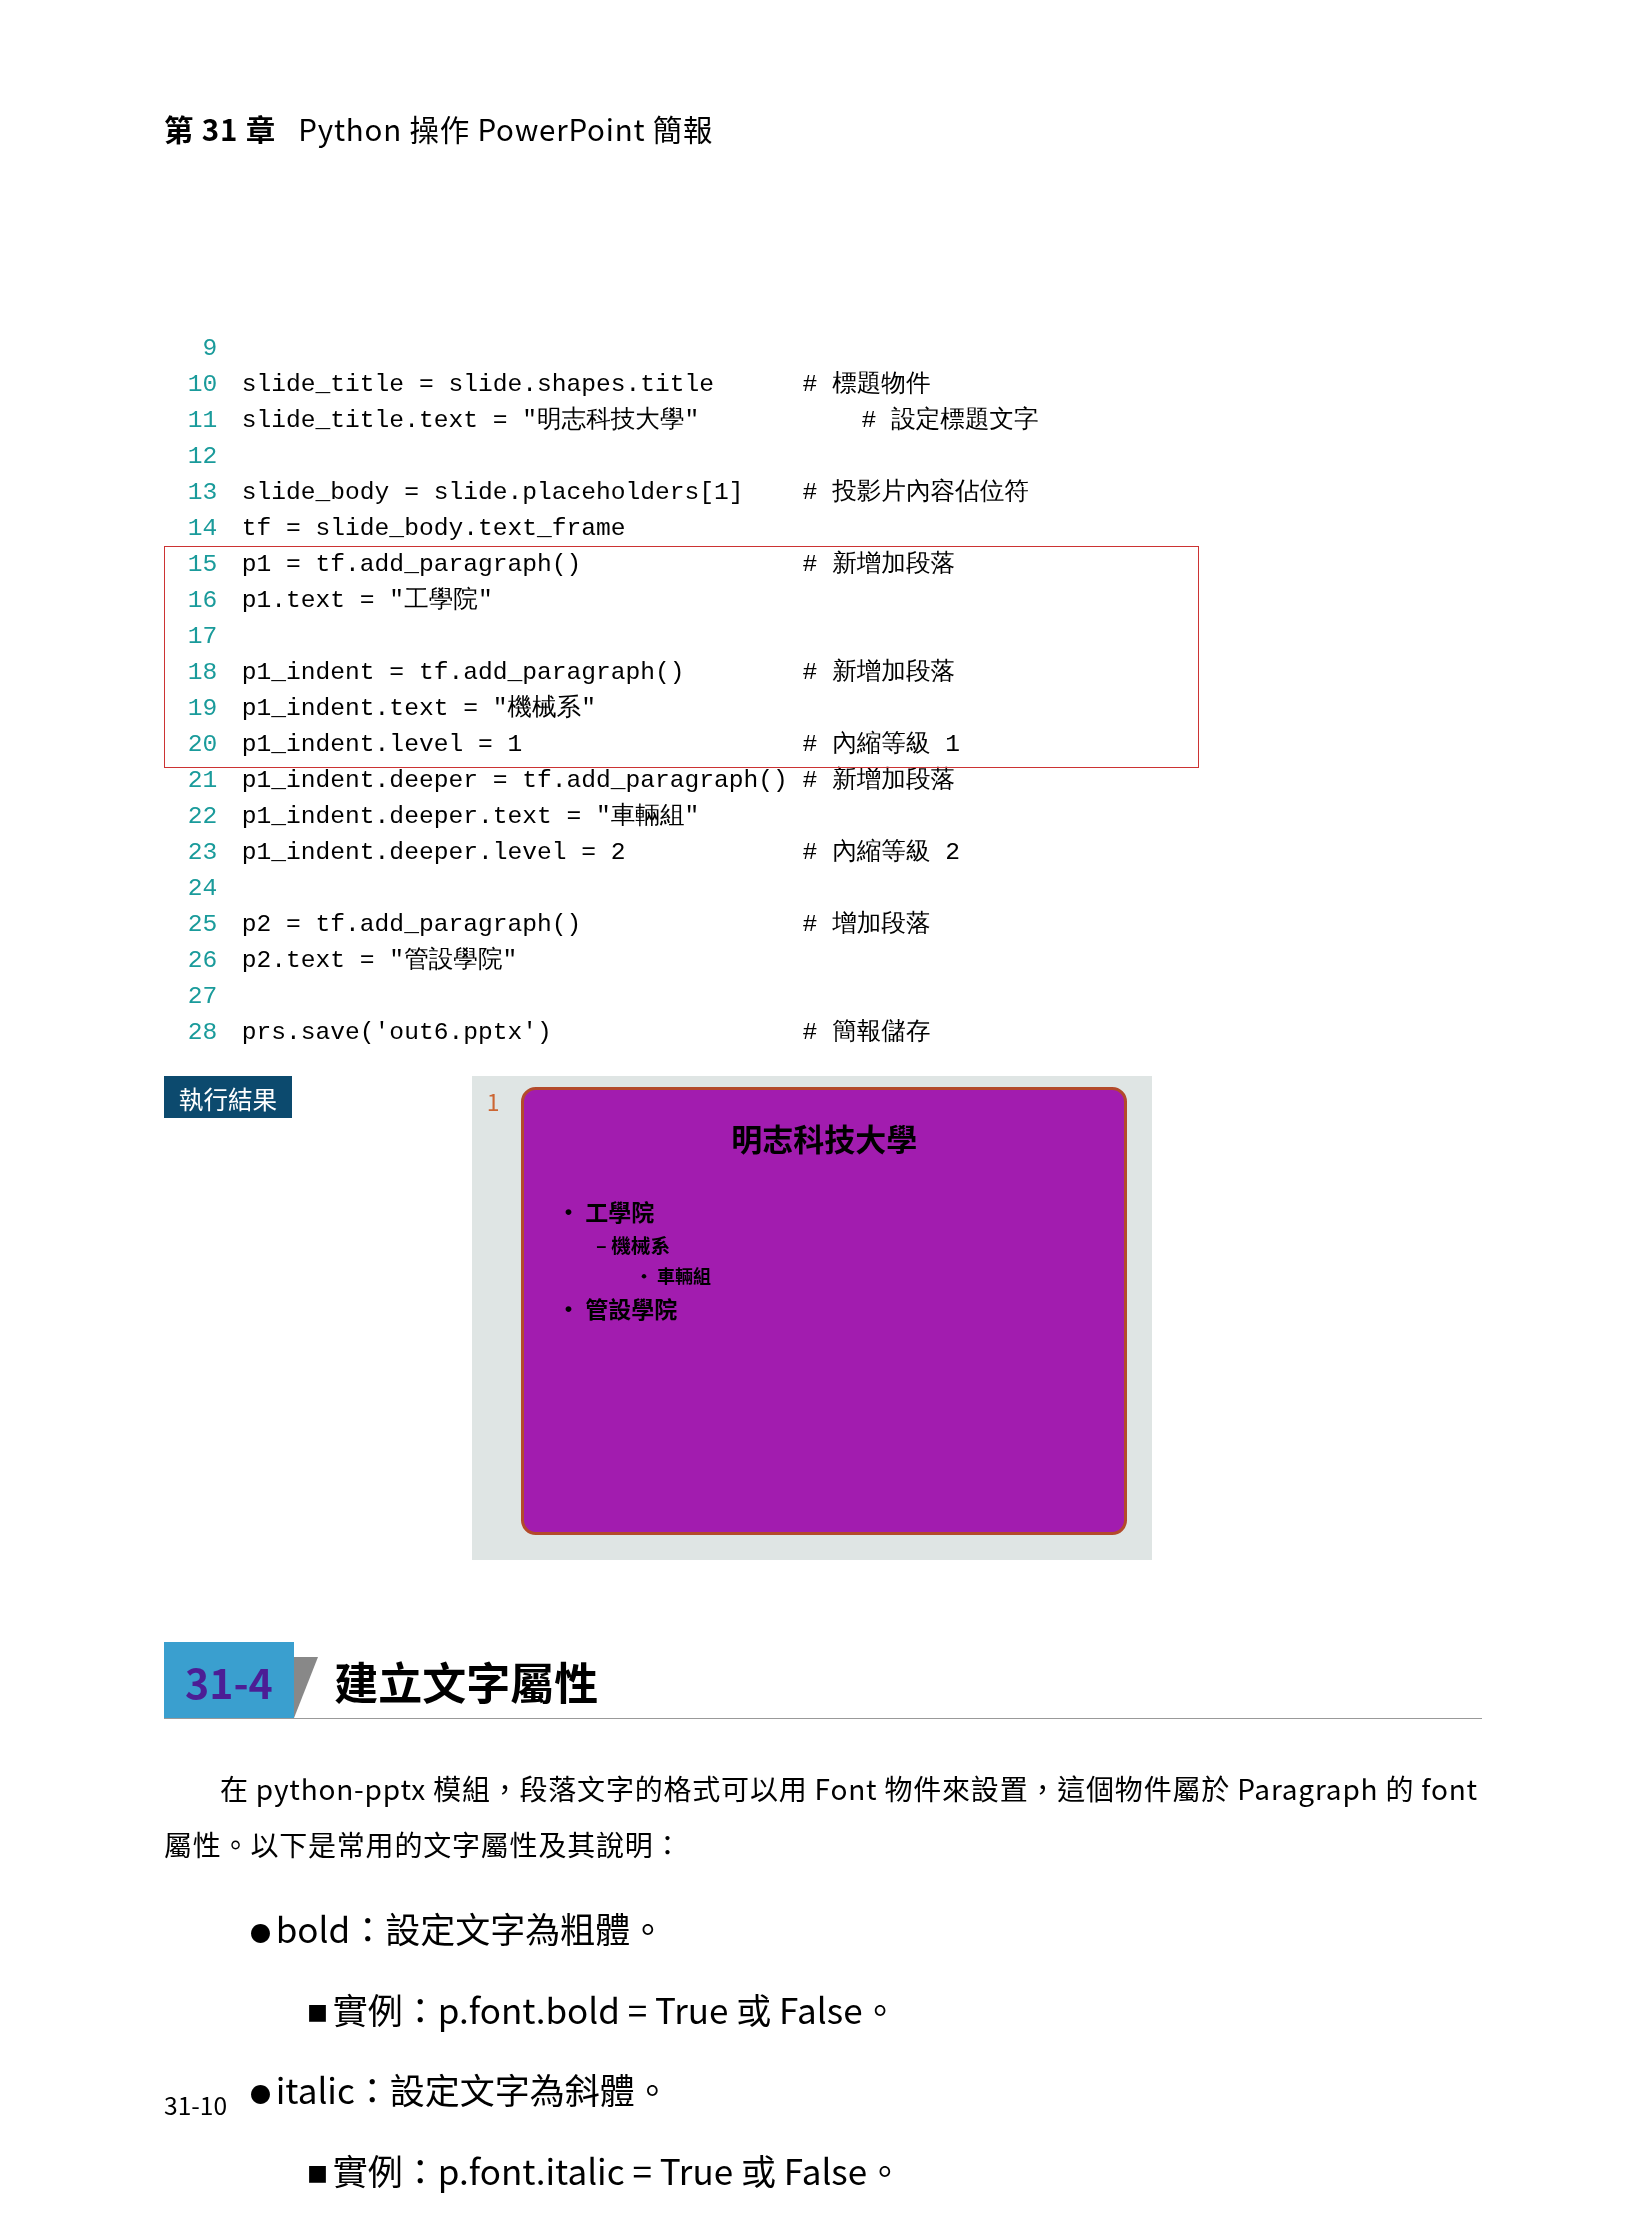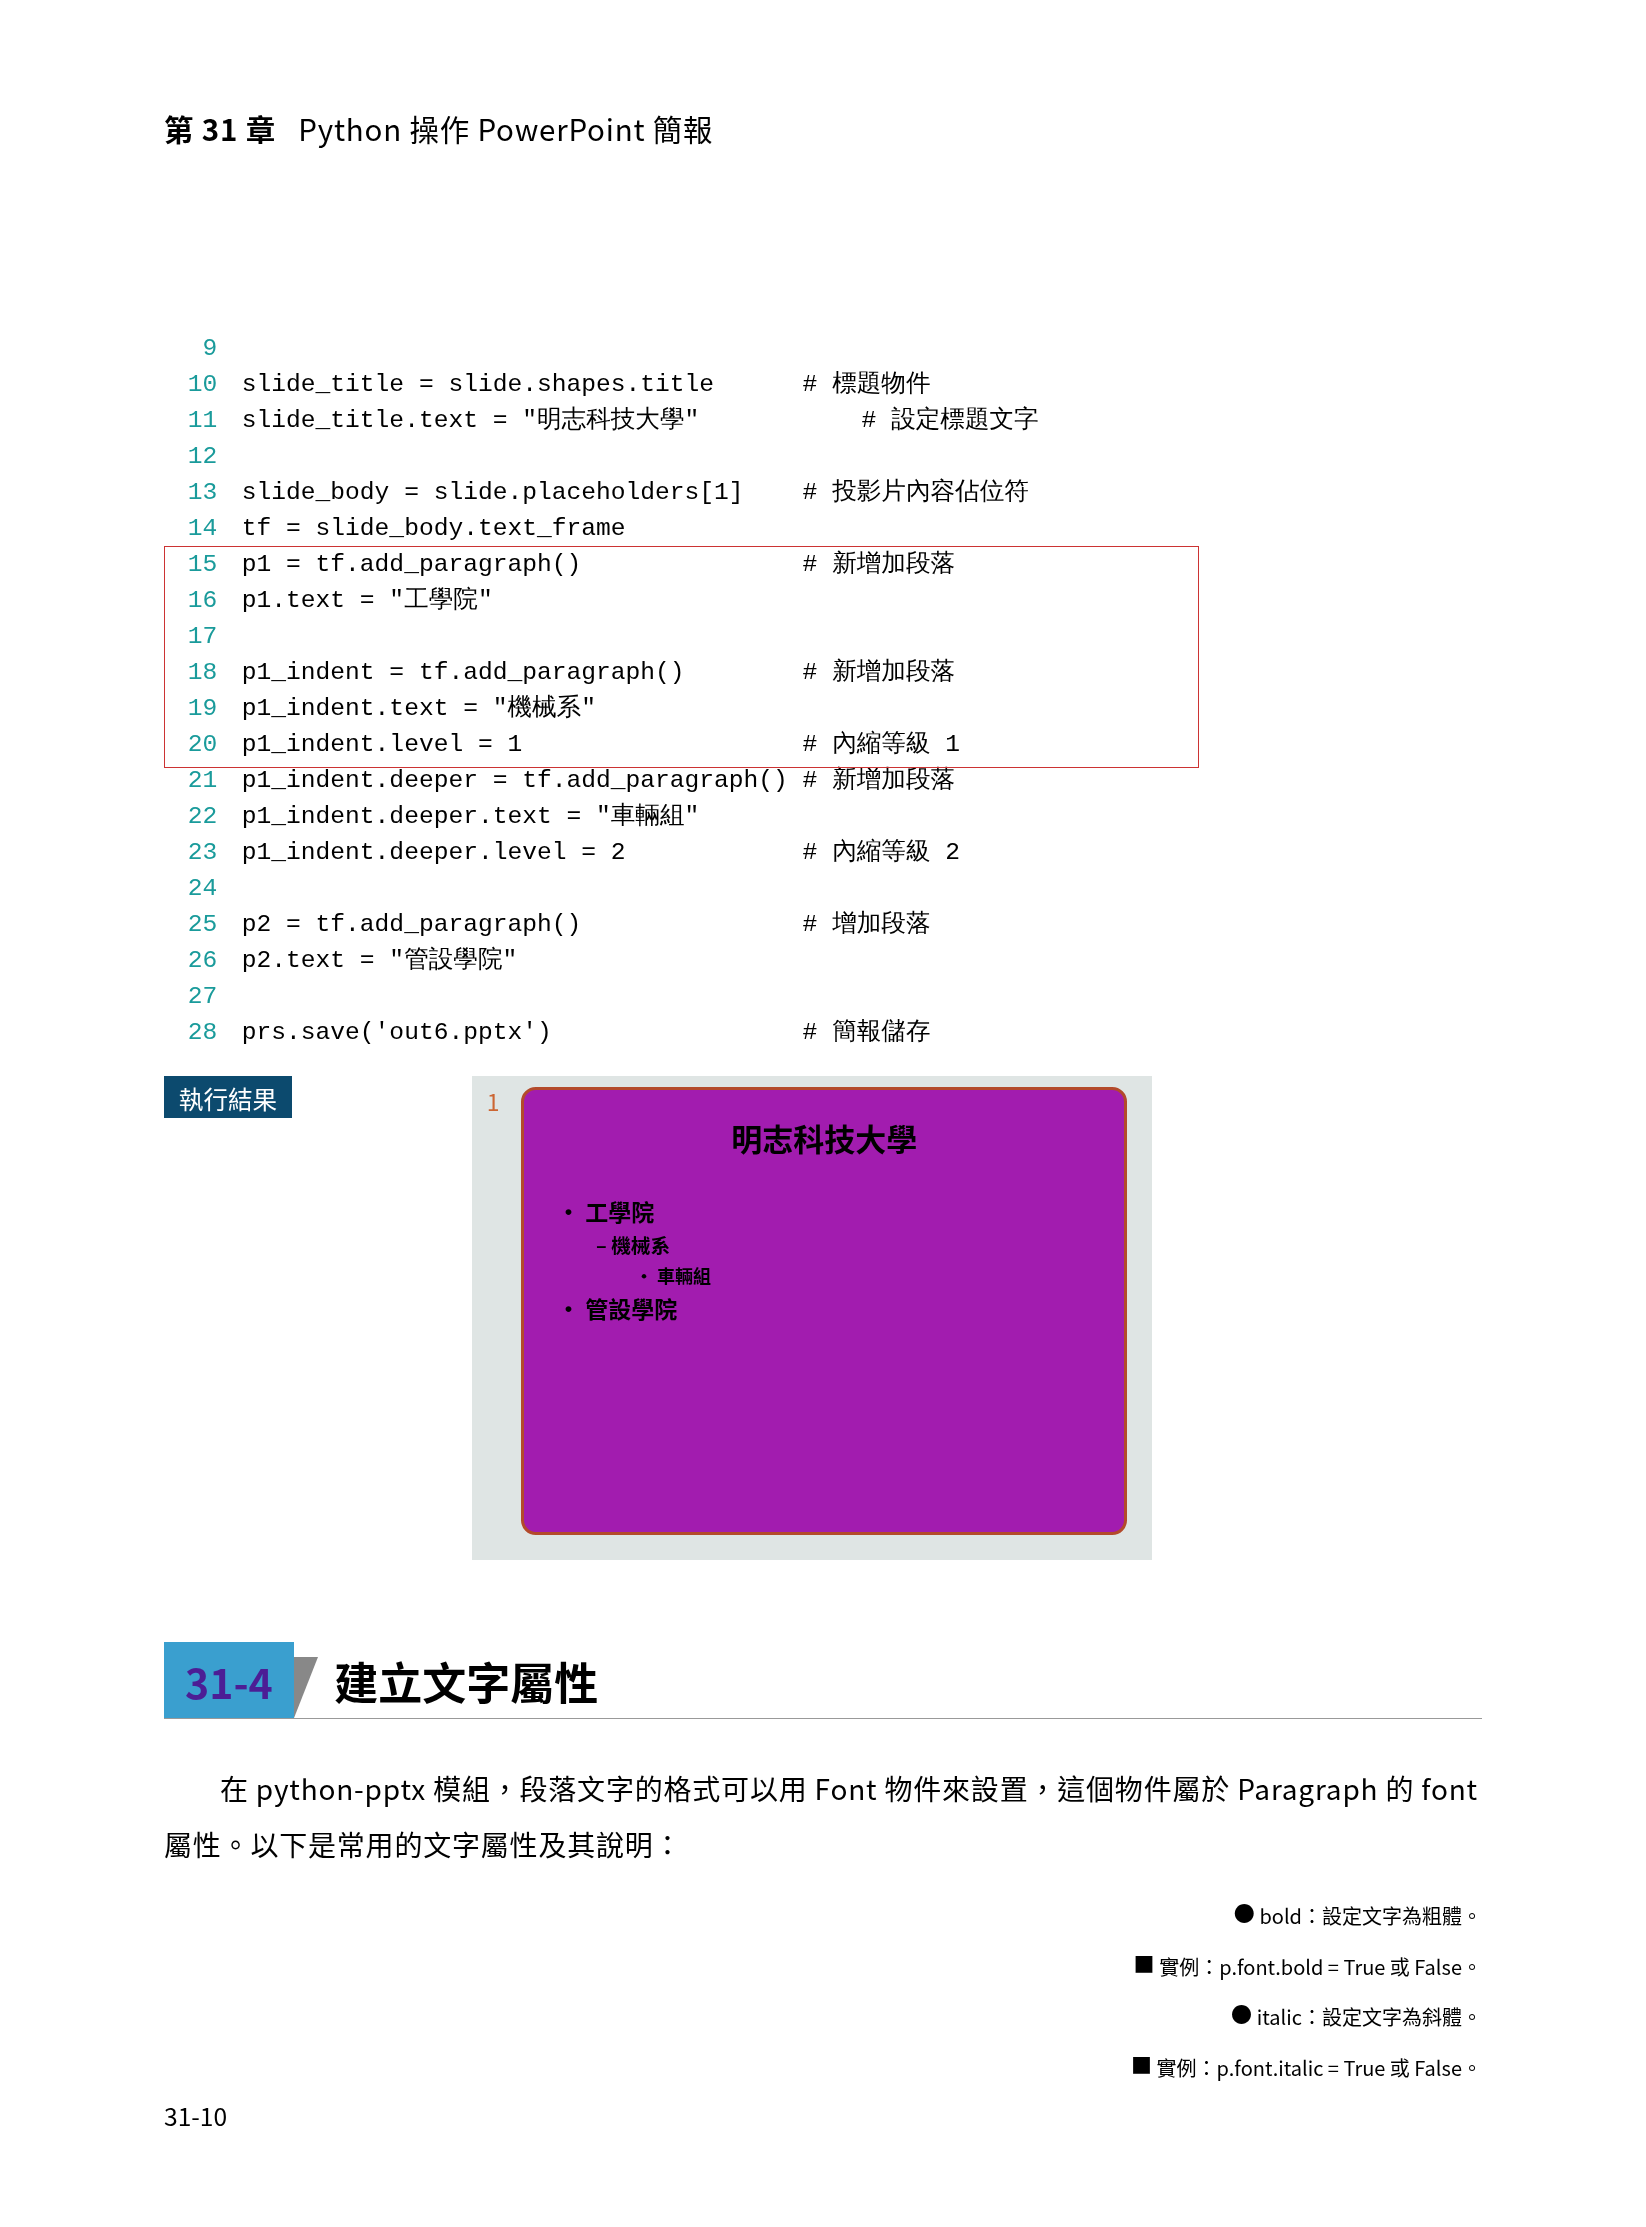--- a/index.html
+++ b/index.html
@@ -126,32 +126,31 @@
   }
   .body-text {
     font-size: 28px;
     line-height: 2.0;
     margin-top: 41px;
     text-indent: 2em;
     letter-spacing: 0.8px;
   }
   .bullet-list {
     margin-top: 16.4px;
-    font-size: 20px;
+    font-size: 35px;
     line-height: 2.3;
-    text-align: right;
   }
   .bl-lv1 { padding-left: 86px; }
   .bl-lv1::before { content: "●  "; font-size: 21px; vertical-align: 2.5px;}
   .bl-lv2 { padding-left: 143px; }
   .bl-lv2::before { content: "■  "; font-size: 21px; vertical-align: 2.5px;}
   .page-num {
     position: absolute;
     left: 164px;
-    bottom: 94px;
+    bottom: 105px;
     font-size: 24.6px;
   }
 </style>
 </head>
 <body>
 
 <div class="page">
 
   <div class="chapter-head">
     <span class="chap-bold"><span>第</span> <span>31</span> <span>章</span></span>&nbsp;&nbsp;&nbsp;<span>Python 操作 PowerPoint 簡報</span>

